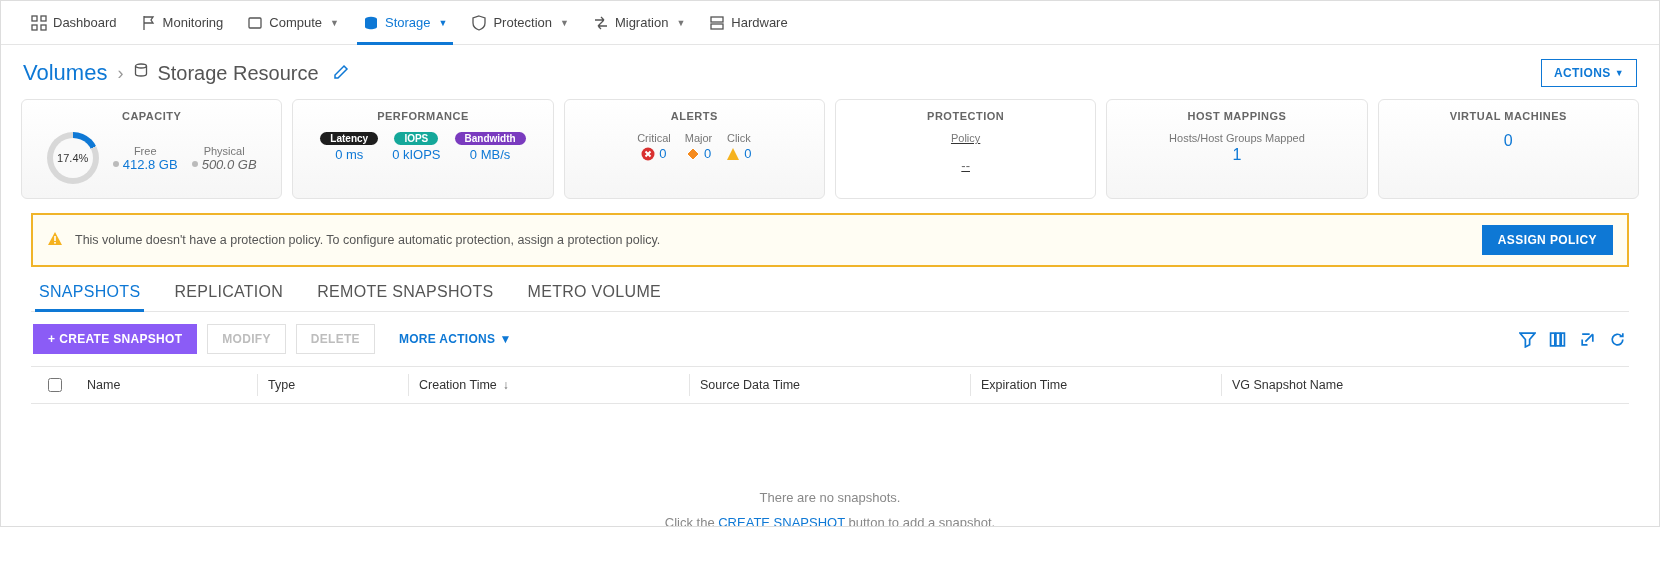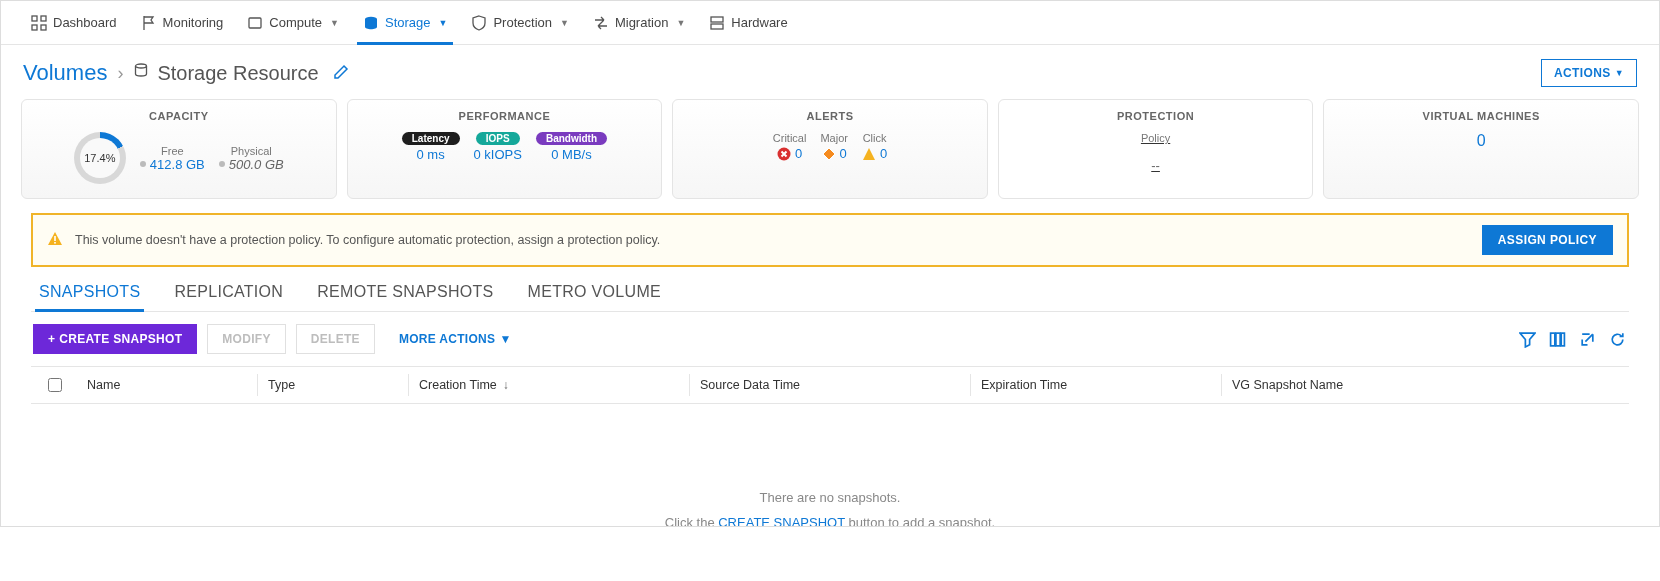--- a/index.html
+++ b/index.html
@@ -75,21 +75,21 @@
 
   
   .subtabs{ display:flex; gap:30px; padding:10px 6px 0; border-bottom:1px solid #e5e5e5; }
   .subtab{ font-size:16px; letter-spacing:.3px; color:#555; padding:6px 2px 10px; cursor:pointer; position:relative; }
   .subtab.active{ color:#0e78d5; }
   .subtab.active::after{ content:""; position:absolute; left:-2px; right:-2px; bottom:-1px; height:3px; background:#0e78d5;}
 
   
   .toolbar{ display:flex; align-items:center; gap:10px; padding:12px 2px; }
   .btn{ font-size:12px; font-weight:600; letter-spacing:.3px; padding:7px 14px; border:1px solid transparent; cursor:pointer;}
-  .btn-prim{ background:#6d28d9; color:#fff; }
+  .btn-prim{ background:#8b5cf6; color:#fff; }
   .btn-prim .plus{ font-weight:700; margin-right:4px;}
   .btn-dis{ background:#fff; color:#bdbdbd; border:1px solid #e0e0e0; cursor:default;}
   .btn-link{ background:transparent; color:#0e78d5; border:none; display:flex; align-items:center; gap:4px;}
   .toolbar .spacer{ flex:1;}
   .tool-ico{ width:20px; height:20px; color:#0e78d5; cursor:pointer; display:inline-flex; align-items:center; justify-content:center;}
   .tool-ico svg{ width:17px; height:17px; stroke:#0e78d5; fill:none; stroke-width:1.6;}
 
   
   .thead{ display:flex; align-items:center; border-top:1px solid #e5e5e5; border-bottom:1px solid #e5e5e5; height:38px; font-size:12.5px; color:#333; }
   .th{ padding:0 10px; display:flex; align-items:center; gap:6px;}
@@ -288,20 +288,27 @@
     </div>
 
     <div class="card sel">
       <div class="card-title">PROTECTION</div>
       <div class="card-body" style="flex-direction:column;gap:14px;text-decoration:underline;">
         <span class="mini-label">Policy</span>
         <span class="mini-sub">--</span>
       </div>
     </div>
 
+    <div class="card">
+      <div class="card-title">HOST MAPPINGS</div>
+      <div class="card-body" style="flex-direction:column;gap:2px;">
+        <span class="mini-label">Hosts/Host Groups Mapped</span>
+        <span class="big-link">1</span>
+      </div>
+    </div>
 
     <div class="card">
       <div class="card-title">VIRTUAL MACHINES</div>
       <div class="card-body">
         <span class="big-link">0</span>
       </div>
     </div>
 
   </div>
 

